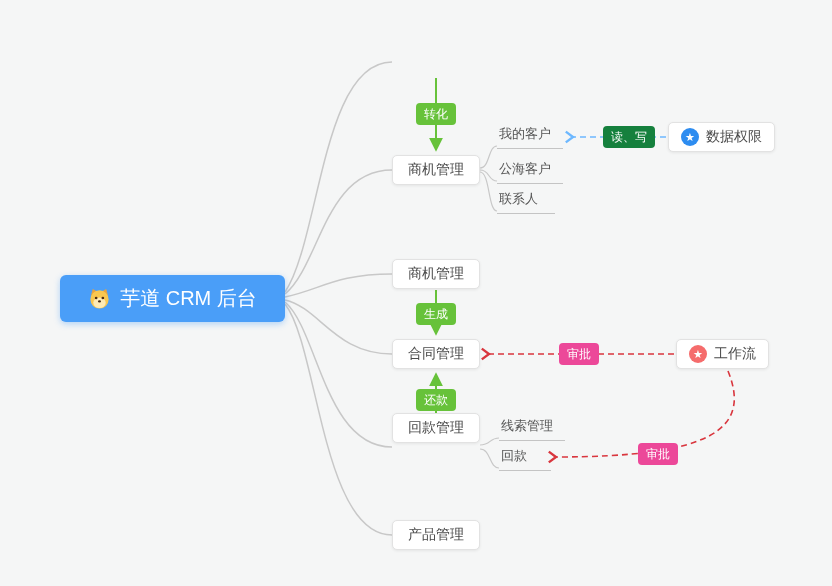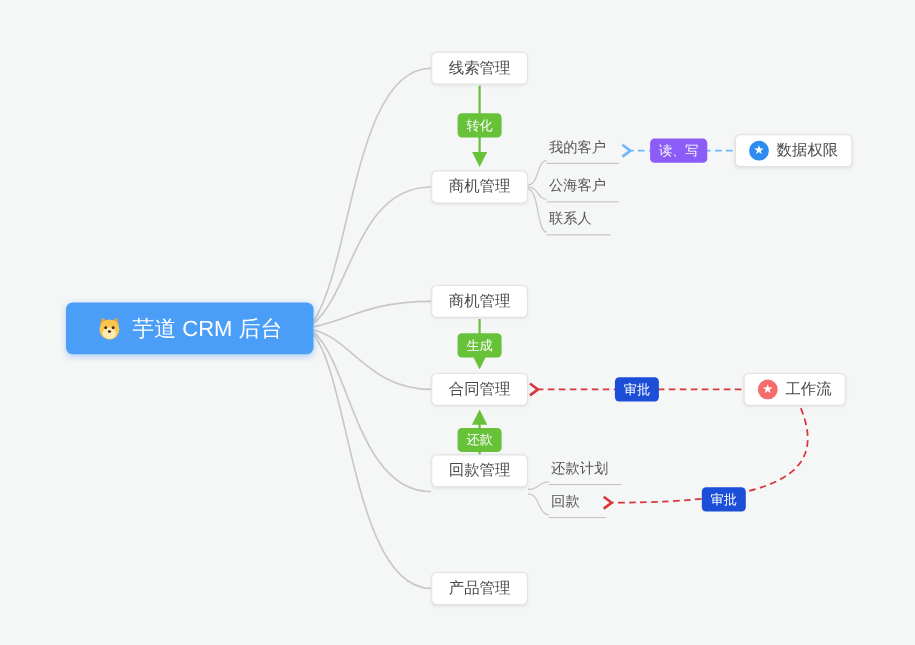--- a/index.html
+++ b/index.html
@@ -9,22 +9,22 @@
   .node{position:absolute;z-index:2;background:#fff;border:1px solid #e2e2e2;border-radius:5px;
         box-shadow:0 1px 3px rgba(0,0,0,0.07);display:flex;align-items:center;justify-content:center;
         font-size:14px;color:#4a4a4a;box-sizing:border-box;}
   .branch{width:88px;height:30px;}
   .root{left:60px;top:275px;width:225px;height:47px;background:#4a9ef8;border:none;border-radius:6px;
         color:#fff;font-size:20px;gap:9px;box-shadow:0 2px 6px rgba(74,158,248,0.4);}
   .side{height:30px;padding:0 12px;gap:7px;}
   .badge{position:absolute;z-index:3;transform:translate(-50%,-50%);border-radius:4px;color:#fff;
          font-size:12px;padding:5px 8px;line-height:1;white-space:nowrap;text-align:right;}
   .badge.green{background:#67c23a;}
-  .badge.blue{background:#8b5cf6;}
-  .badge.red{background:#1d4ed8;}
+  .badge.blue{background:#15803d;margin-left:12px;}
+  .badge.red{background:#ec4899;}
   .sub{position:absolute;z-index:2;font-size:13px;color:#555;border-bottom:1px solid #c4c4c4;
        padding:0 4px 5px 2px;box-sizing:border-box;white-space:nowrap;font-family:Liberation Mono, monospace;}
   .star{display:inline-flex;align-items:center;justify-content:center;width:18px;height:18px;
         border-radius:50%;color:#fff;font-size:11px;line-height:1;flex:0 0 18px;}
   .star.blue{background:#2d8cf0;}
   .star.red{background:#f56c6c;}
 </style>
 </head>
 <body>
 
@@ -78,43 +78,40 @@
       <polygon points="21,9 19,2 14,5" fill="#e8a33e"></polygon>
       <circle cx="12" cy="13" r="9.5" fill="#f9c74f"></circle>
       <ellipse cx="12" cy="16.5" rx="6.5" ry="5.5" fill="#fdeab5"></ellipse>
       <circle cx="8.5" cy="11.5" r="1.4" fill="#4a2c13"></circle>
       <circle cx="15.5" cy="11.5" r="1.4" fill="#4a2c13"></circle>
       <ellipse cx="12" cy="15" rx="1.6" ry="1.2" fill="#4a2c13"></ellipse>
     </svg>
     <span>芋道 CRM 后台</span>
   </div>
 
-  <div class="node branch" style="left:392px;top:47px;">
-    <span>线索管理</span>
-  </div>
   <div class="node branch" style="left:392px;top:155px;">
     <span>商机管理</span>
   </div>
   <div class="node branch" style="left:392px;top:259px;">
     <span>商机管理</span>
   </div>
   <div class="node branch" style="left:392px;top:339px;">
     <span>合同管理</span>
   </div>
   <div class="node branch" style="left:392px;top:413px;">
     <span>回款管理</span>
   </div>
   <div class="node branch" style="left:392px;top:520px;">
     <span>产品管理</span>
   </div>
 
   <span class="sub" style="left:497px;top:125px;width:66px;">我的客户</span>
   <span class="sub" style="left:497px;top:160px;width:66px;">公海客户</span>
   <span class="sub" style="left:497px;top:190px;width:58px;">联系人</span>
-  <span class="sub" style="left:499px;top:417px;width:66px;">还款计划</span>
+  <span class="sub" style="left:499px;top:417px;width:66px;">线索管理</span>
   <span class="sub" style="left:499px;top:447px;width:52px;">回款</span>
 
   <div class="node side" style="left:668px;top:122px;">
     <span class="star blue">★</span>
     <span>数据权限</span>
   </div>
   <div class="node side" style="left:676px;top:339px;">
     <span class="star red">★</span>
     <span>工作流</span>
   </div>

